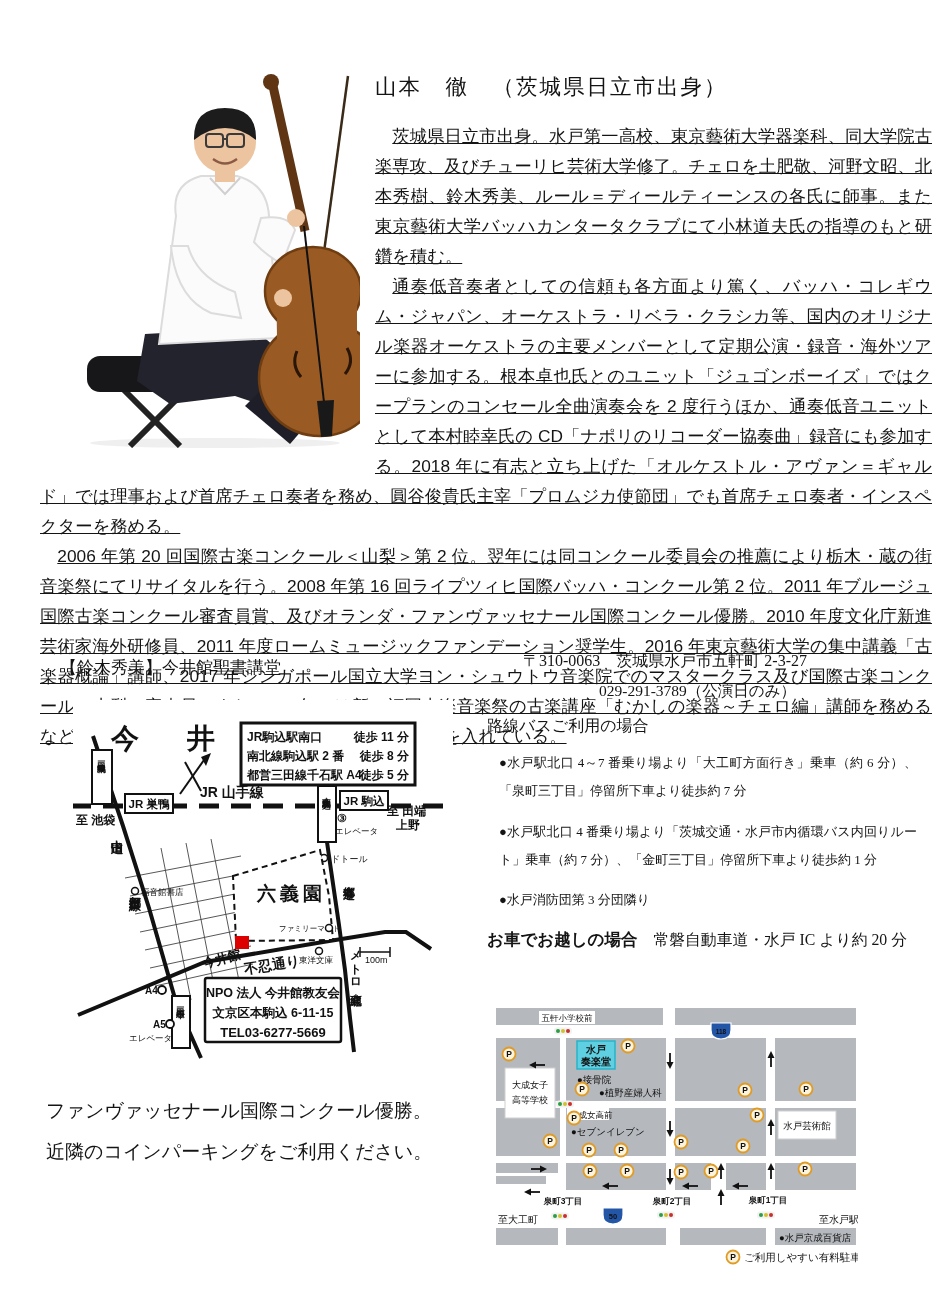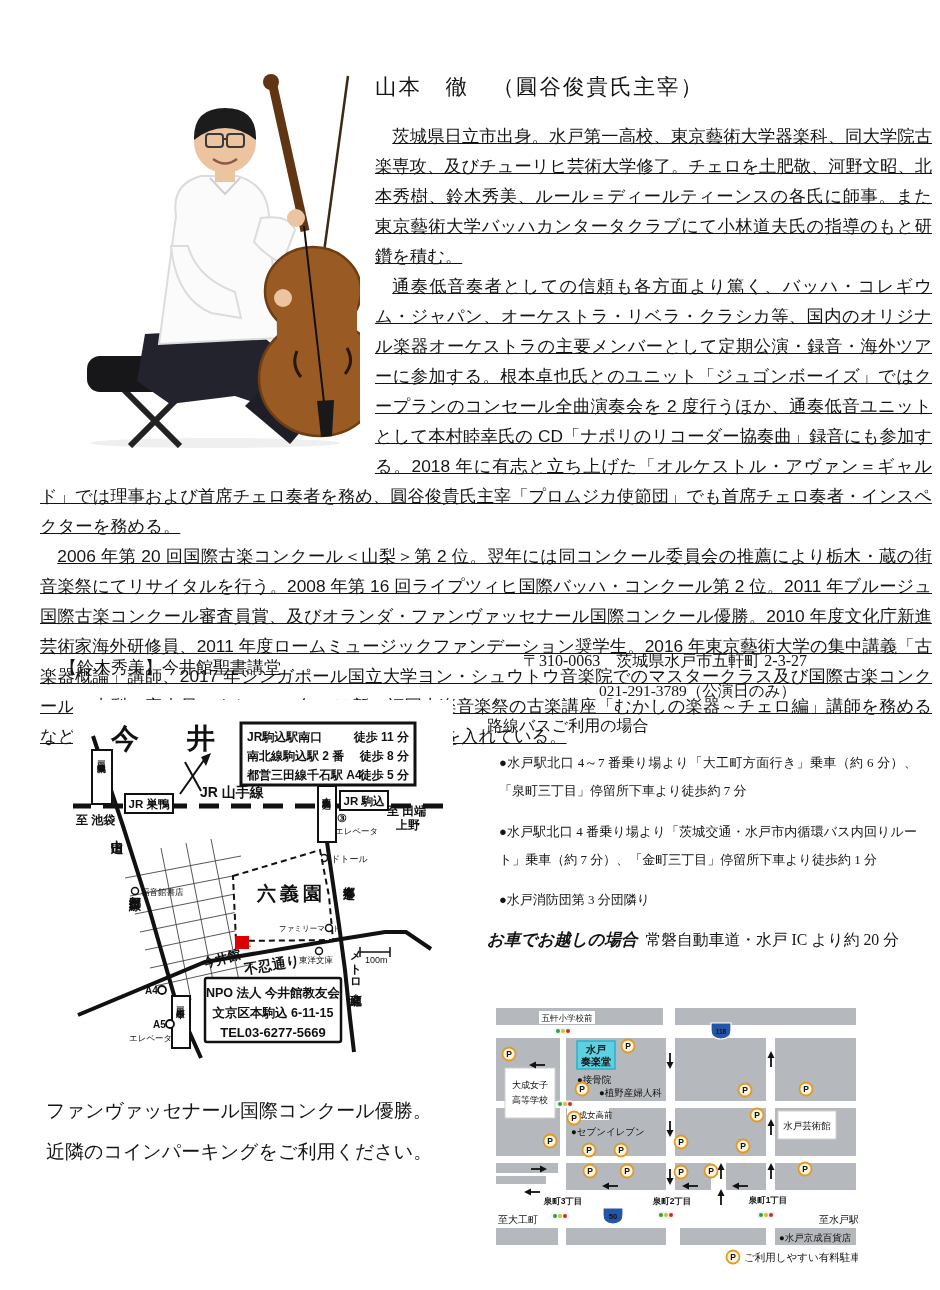--- a/index.html
+++ b/index.html
@@ -29,21 +29,21 @@
   .mito-col { position:absolute; left:487px; top:640px; width:442px; }
   .mito-col .heading { font-size:17px; }
   .mito-col .addr  { margin:11px 0 0 36px;  font-size:16px; }
   .mito-col .phone { margin:9px 0 0 112px; font-size:15.5px; }
   .mito-col .bus-h { margin:14px 0 6px; font-size:16px; font-weight:normal; }
   .mito-col .bus p {
     font-size:13px; line-height:28.3px; margin:12px;
     text-align:justify; text-justify:inter-character;
   }
   .mito-col .car { margin-top:15px; font-size:15.8px; }
-  .mito-col .car b { font-size:16.5px; margin-right:8px;font-style:italic; }
+  .mito-col .car b { font-size:16.5px; margin-right:16px; }
   
   #tokyo-map { position:absolute; left:73px; top:700px; }
   #mito-map  { position:absolute; left:493px; top:1008px; }
   svg text { font-family:"Liberation Sans", sans-serif; fill:#111; }
   .vtext { writing-mode:vertical-rl; text-orientation:upright; letter-spacing:1px; }
   .hand  { font-weight:bold; }
   .blk   { fill:#b5b8bc; }
   .bldg  { fill:#ffffff; stroke:#cfcfcf; stroke-width:1; }
   .lblbox{ fill:#ffffff; }
   
@@ -98,31 +98,31 @@
         <line x1="229" y1="160" x2="250" y2="345" stroke="#111" stroke-width="2"></line>
         <path d="M222,285 q-6,14 4,26" fill="none" stroke="#2a1608" stroke-width="3"></path>
         <path d="M272,282 q8,14 -2,26" fill="none" stroke="#2a1608" stroke-width="3"></path>
         <polygon points="242,335 259,334 257,370 246,371" fill="#191919"></polygon>
         <circle cx="208" cy="232" r="9" fill="#ecc49f"></circle>
         <circle cx="221" cy="152" r="9" fill="#ecc49f"></circle>
       </g>
     </svg>
   </div>
 
-  <h1 class="artist-title">山本　徹　（圓谷俊貴氏主宰）</h1>
+  <h1 class="artist-title">山本　徹　（茨城県日立市出身）</h1>
   <p>茨城県日立市出身。水戸第一高校、東京藝術大学器楽科、同大学院古楽専攻、及びチューリヒ芸術大学修了。チェロを土肥敬、河野文昭、北本秀樹、鈴木秀美、ルール＝ディールティーンスの各氏に師事。また東京藝術大学バッハカンタータクラブにて小林道夫氏の指導のもと研鑽を積む。</p>
   <p>通奏低音奏者としての信頼も各方面より篤く、バッハ・コレギウム・ジャパン、オーケストラ・リベラ・クラシカ等、国内のオリジナル楽器オーケストラの主要メンバーとして定期公演・録音・海外ツアーに参加する。根本卓也氏とのユニット「ジュゴンボーイズ」ではクープランのコンセール全曲演奏会を 2 度行うほか、通奏低音ユニットとして本村睦幸氏の CD「ナポリのリコーダー協奏曲」録音にも参加する。2018 年に有志と立ち上げた「オルケストル・アヴァン＝ギャルド」では理事および首席チェロ奏者を務め、圓谷俊貴氏主宰「プロムジカ使節団」でも首席チェロ奏者・インスペクターを務める。</p>
   <p>2006 年第 20 回国際古楽コンクール＜山梨＞第 2 位。翌年には同コンクール委員会の推薦により栃木・蔵の街音楽祭にてリサイタルを行う。2008 年第 16 回ライプツィヒ国際バッハ・コンクール第 2 位。2011 年ブルージュ国際古楽コンクール審査員賞、及びオランダ・ファンヴァッセナール国際コンクール優勝。2010 年度文化庁新進芸術家海外研修員、2011 年度ロームミュージックファンデーション奨学生。2016 年東京藝術大学の集中講義「古楽器概論」講師、2017 年シンガポール国立大学ヨン・シュウトウ音楽院でのマスタークラス及び国際古楽コンクール＜山梨＞審査員、また 2020 年には新・福岡古楽音楽祭の古楽講座「むかしの楽器～チェロ編」講師を務めるなど、オリジナル楽器とバロック音楽の普及にも力を入れている。</p>
 </div>
 
 <div class="tokyo-heading">【鈴木秀美】今井館聖書講堂</div>
 
 <div class="mito-col">
   <div class="addr">〒310-0063　茨城県水戸市五軒町 2-3-27</div>
-  <div class="phone">021-291-3789（公演日のみ）</div>
+  <div class="phone">029-291-3789（公演日のみ）</div>
   <div class="bus-h">路線バスご利用の場合</div>
   <div class="bus">
     <p>●水戸駅北口 4～7 番乗り場より「大工町方面行き」乗車（約 6 分）、「泉町三丁目」停留所下車より徒歩約 7 分</p>
     <p>●水戸駅北口 4 番乗り場より「茨城交通・水戸市内循環バス内回りルート」乗車（約 7 分）、「金町三丁目」停留所下車より徒歩約 1 分</p>
     <p>●水戸消防団第 3 分団隣り</p>
   </div>
   <div class="car">
     <b>お車でお越しの場合</b><span>常磐自動車道・水戸 IC より約 20 分</span>
   </div>
 </div>

